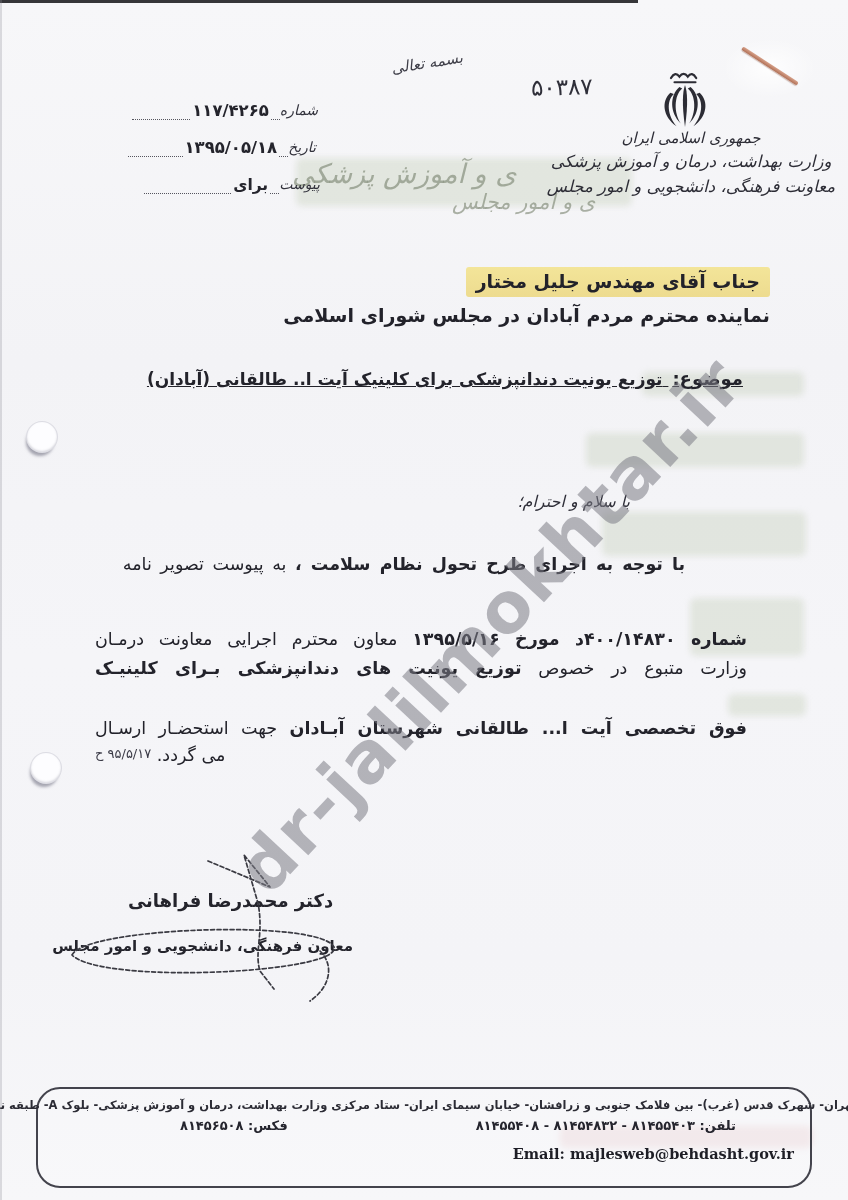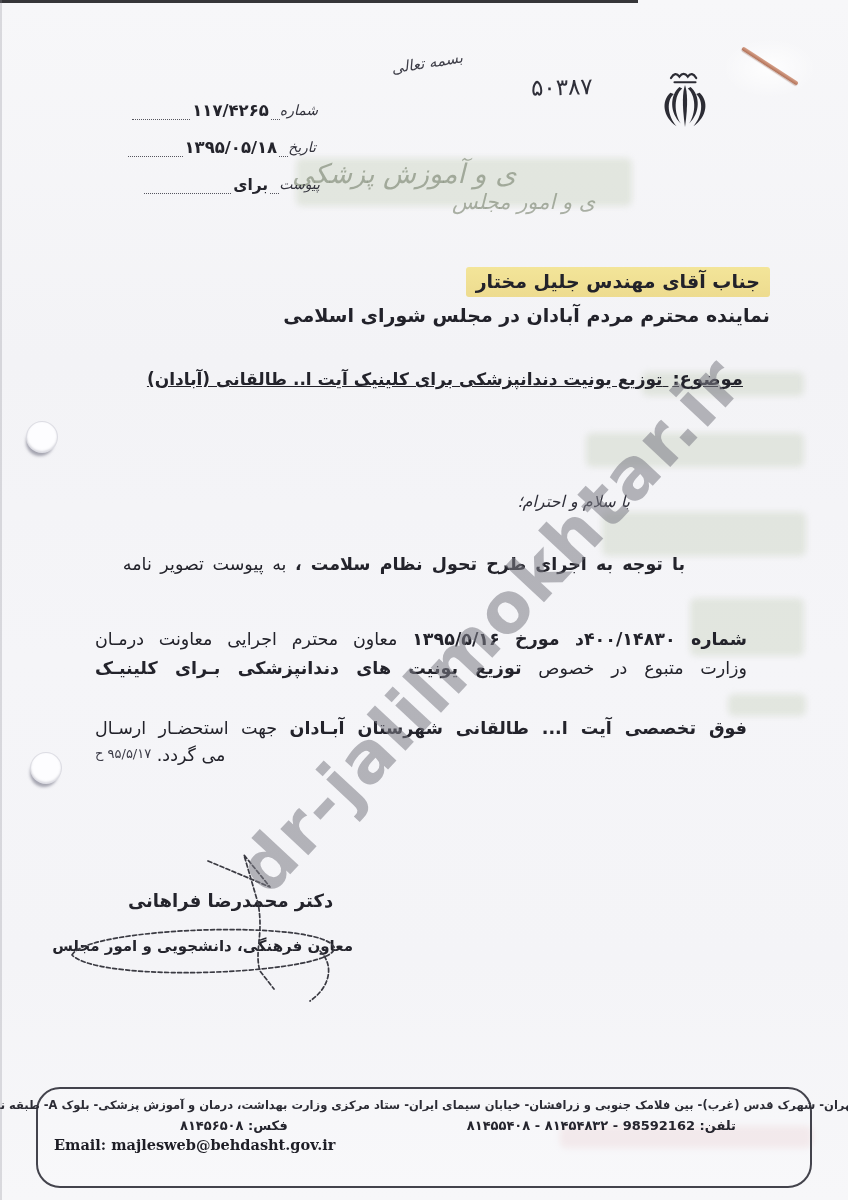--- a/index.html
+++ b/index.html
@@ -63,21 +63,21 @@
   .watermark{left:490px;top:625px;transform:translate(-50%,-50%) rotate(-47deg);
     font-size:70px;font-weight:700;letter-spacing:2px;color:rgba(124,124,133,.55);
     white-space:nowrap;z-index:6;pointer-events:none;font-family:"DejaVu Sans",sans-serif;}
   
   .footer-box{left:36px;top:1087px;width:776px;height:101px;border:2px solid #43434c;border-radius:24px;
     box-sizing:border-box;padding:9px 16px 6px 16px;z-index:3;background:rgba(250,250,252,.35);}
   .f-row1{display:flex;direction:rtl;align-items:center;justify-content:center;gap:7px;
     font-size:11.5px;font-weight:700;color:#2c2c35;white-space:nowrap;}
   .f-row2{display:flex;direction:rtl;justify-content:space-between;padding:6px 58px 0 96px;
     font-size:13px;font-weight:700;color:#25252e;}
-  .f-row3{text-align:left;margin-top:3px;font-family:"DejaVu Serif",serif;font-weight:700;font-size:14.5px;color:#1e1e26;direction:ltr;}
+  .f-row3{text-align:right;margin-top:12px;font-family:"DejaVu Serif",serif;font-weight:700;font-size:14.5px;color:#1e1e26;direction:ltr;}
   .nowrap{white-space:nowrap;margin-left:30px;}
 </style>
 </head>
 <body>
 
 <div class="page">
 
   <div class="abs top-strip"></div>
   <div class="abs left-sliver"></div>
   <div class="abs staple-crease"></div>
@@ -103,20 +103,25 @@
       <path d="M30,14 Q36,4 42,12 Q48,4 54,12 Q60,4 66,14" fill="none" stroke="#2c2c34" stroke-width="3.2" stroke-linecap="round"></path>
       <path d="M35,20 H65" fill="none" stroke="#2c2c34" stroke-width="3" stroke-linecap="round"></path>
       <path d="M50,24 C53.5,34 54.5,52 50,84 C45.5,52 46.5,34 50,24 Z"></path>
       <path d="M42,27 C28,39 28,64 44,79 C34,64 34,39 46,29 Z"></path>
       <path d="M58,27 C72,39 72,64 56,79 C66,64 66,39 54,29 Z"></path>
       <path d="M29,35 C16,47 18,69 38,83 C25,68 23,47 34,37 Z"></path>
       <path d="M71,35 C84,47 82,69 62,83 C75,68 77,47 66,37 Z"></path>
     </g>
   </svg>
 
+  <div class="abs org">
+    <div class="o1">جمهوری اسلامی ایران</div>
+    <div class="o2">وزارت بهداشت، درمان و آموزش پزشکی</div>
+    <div class="o3">معاونت فرهنگی، دانشجویی و امور مجلس</div>
+  </div>
 
   <div class="abs meta-row" style="right:530px;top:101px;width:186px;">
     <span class="meta-label">شماره</span>
     <span class="leader short"></span>
     <span class="meta-value">۱۱۷/۴۲۶۵</span>
     <span class="leader grow"></span>
   </div>
   <div class="abs meta-row" style="right:532px;top:138px;width:188px;">
     <span class="meta-label">تاریخ</span>
     <span class="leader short"></span>
@@ -176,21 +181,21 @@
   <div class="abs footer-box">
     <div class="f-row1">
       <svg width="14" height="11" viewBox="0 0 14 11">
         <path d="M13,2 C8,0.5 3,2 1,5.5 C3,9 8,10.5 13,9 L10.5,5.5 Z" fill="#2c2c35"></path>
       </svg>
       <span>تهران- شهرک قدس (غرب)- بین فلامک جنوبی و زرافشان- خیابان سیمای ایران- ستاد مرکزی وزارت بهداشت، درمان و آموزش پزشکی- بلوک A- طبقه نهم</span>
     </div>
     <div class="f-row2">
       <span class="nowrap">
         <span>تلفن:</span>
-        <span>98592162 - ۸۱۴۵۴۸۳۲ - ۸۱۴۵۵۴۰۸</span>
+        <span>۸۱۴۵۵۴۰۳ - ۸۱۴۵۴۸۳۲ - ۸۱۴۵۵۴۰۸</span>
       </span>
       <span class="nowrap">فکس: ۸۱۴۵۶۵۰۸</span>
     </div>
     <div class="f-row3">
       <span>Email:</span>
       <span>majlesweb@behdasht.gov.ir</span>
     </div>
   </div>
 
 </div>

